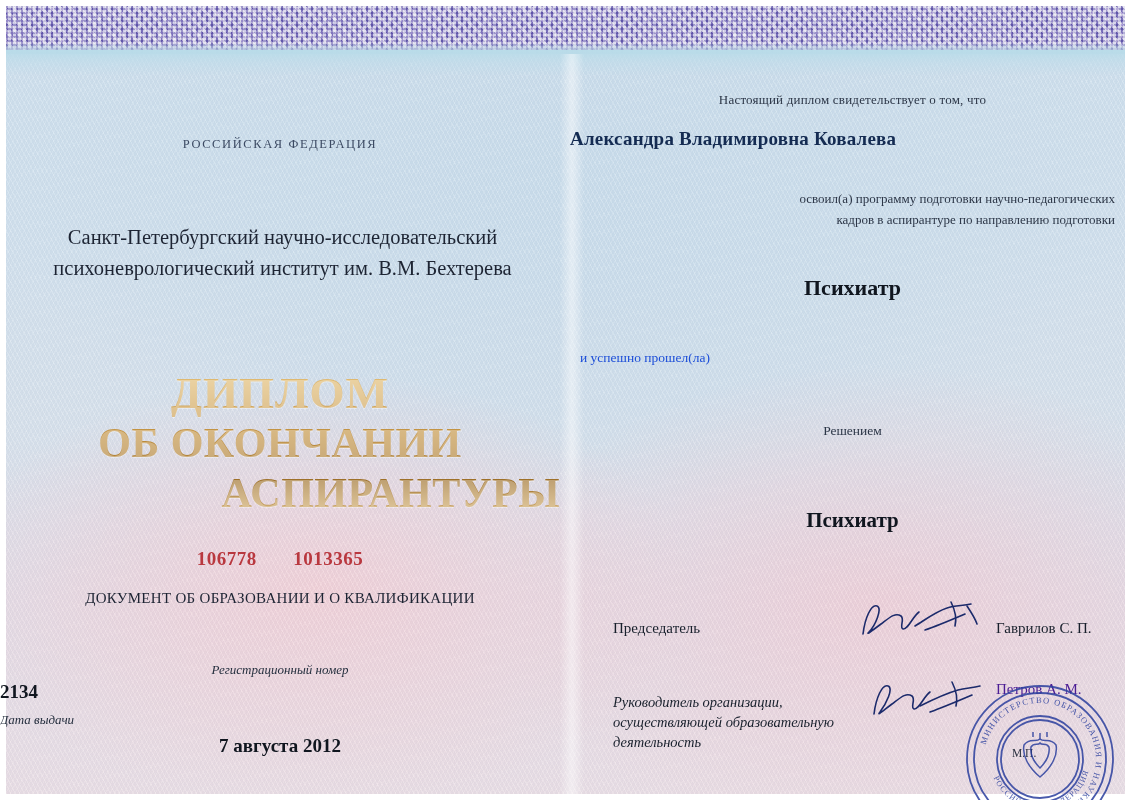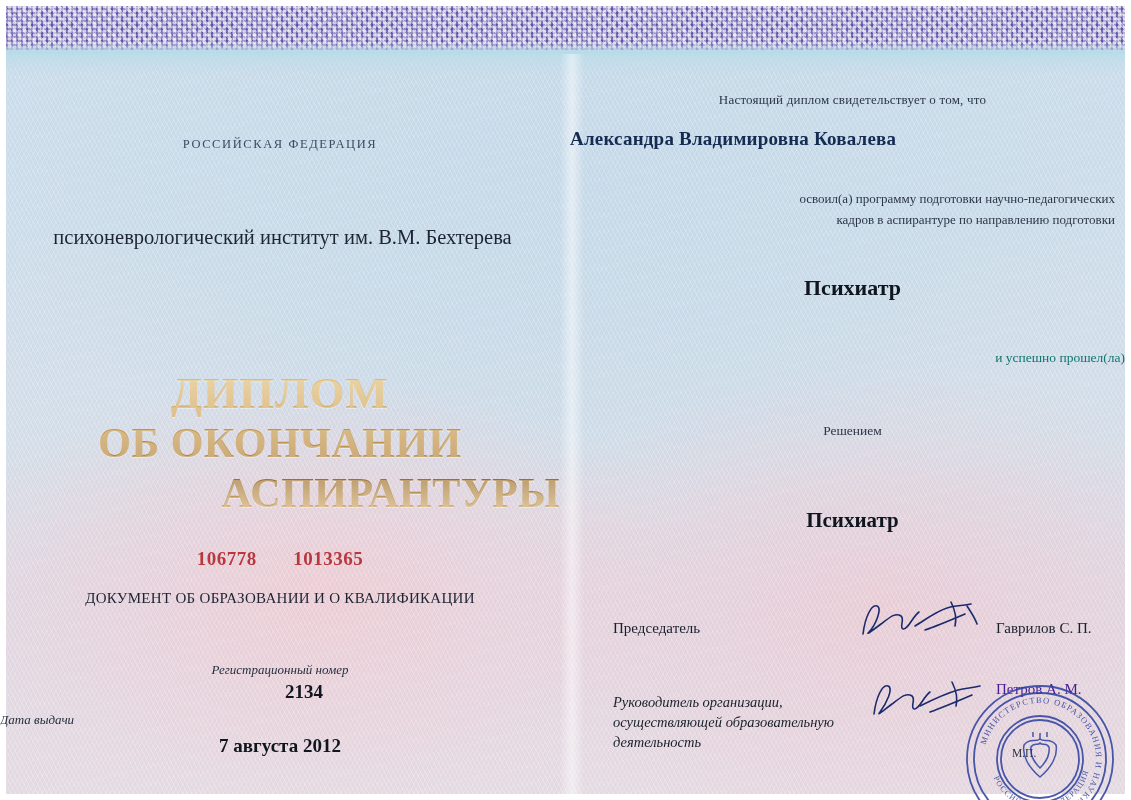--- a/index.html
+++ b/index.html
@@ -143,25 +143,23 @@
 
   .reglabel {
     left: 0; top: 662px; width: 560px;
     text-align: center;
     font-size: 13px;
     font-style: italic;
     color: #26303f;
   }
   .regnum {
     left: 0; top: 681px; width: 560px;
-    text-align: center;
     font-size: 19px;
     font-weight: bold;
     color: #10161f;
-    padding-left: 24px;
   }
   .datelabel {
     left: 0; top: 712px; width: 560px;
     text-align: left;
     font-size: 13px;
     font-style: italic;
     color: #26303f;
   }
   .dateval {
     left: 0; top: 735px; width: 560px;
@@ -195,23 +193,23 @@
   }
   .r-qual1 {
     left: 580px; top: 275px; width: 545px;
     text-align: center;
     font-size: 22px;
     font-weight: bold;
     color: #10161f;
   }
   .r-passed {
     left: 580px; top: 350px; width: 545px;
-    text-align: right;
+    text-align: left;
     font-size: 13.5px;
-    color: #0f766e;
+    color: #1d4ed8;
   }
   .r-decision {
     left: 580px; top: 423px; width: 545px;
     text-align: center;
     font-size: 13.5px;
     color: #2c3647;
   }
   .r-assigned {
     left: 580px; top: 484px; width: 545px;
     text-align: center;
@@ -254,20 +252,21 @@
 <div class="page">
 
   <div class="paper"></div>
   <div class="topband"></div>
   <div class="band-fade"></div>
   <div class="fold"></div>
 
   <div class="t rf">РОССИЙСКАЯ ФЕДЕРАЦИЯ</div>
 
   <div class="t inst">
+    <div>Санкт-Петербургский научно-исследовательский</div>
     <div>психоневрологический институт им. В.М. Бехтерева</div>
   </div>
 
   <div class="t diploma-title">
     <div class="l1">ДИПЛОМ</div>
     <div class="l2">ОБ ОКОНЧАНИИ</div>
     <div class="l3">АСПИРАНТУРЫ</div>
   </div>
 
   <div class="t serial">

